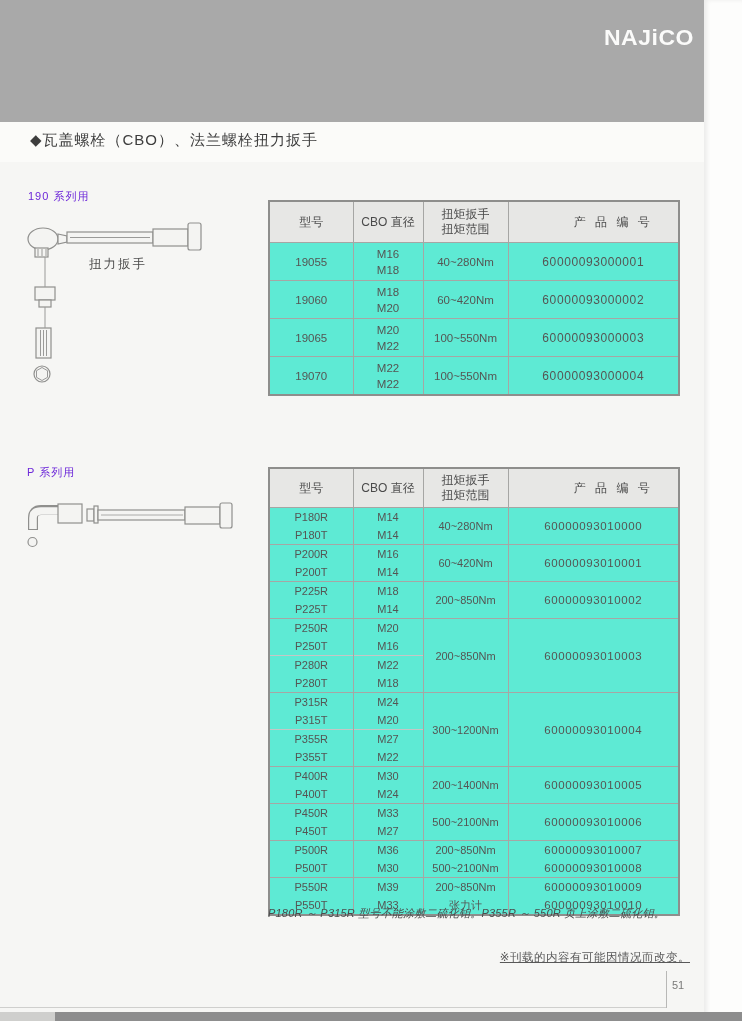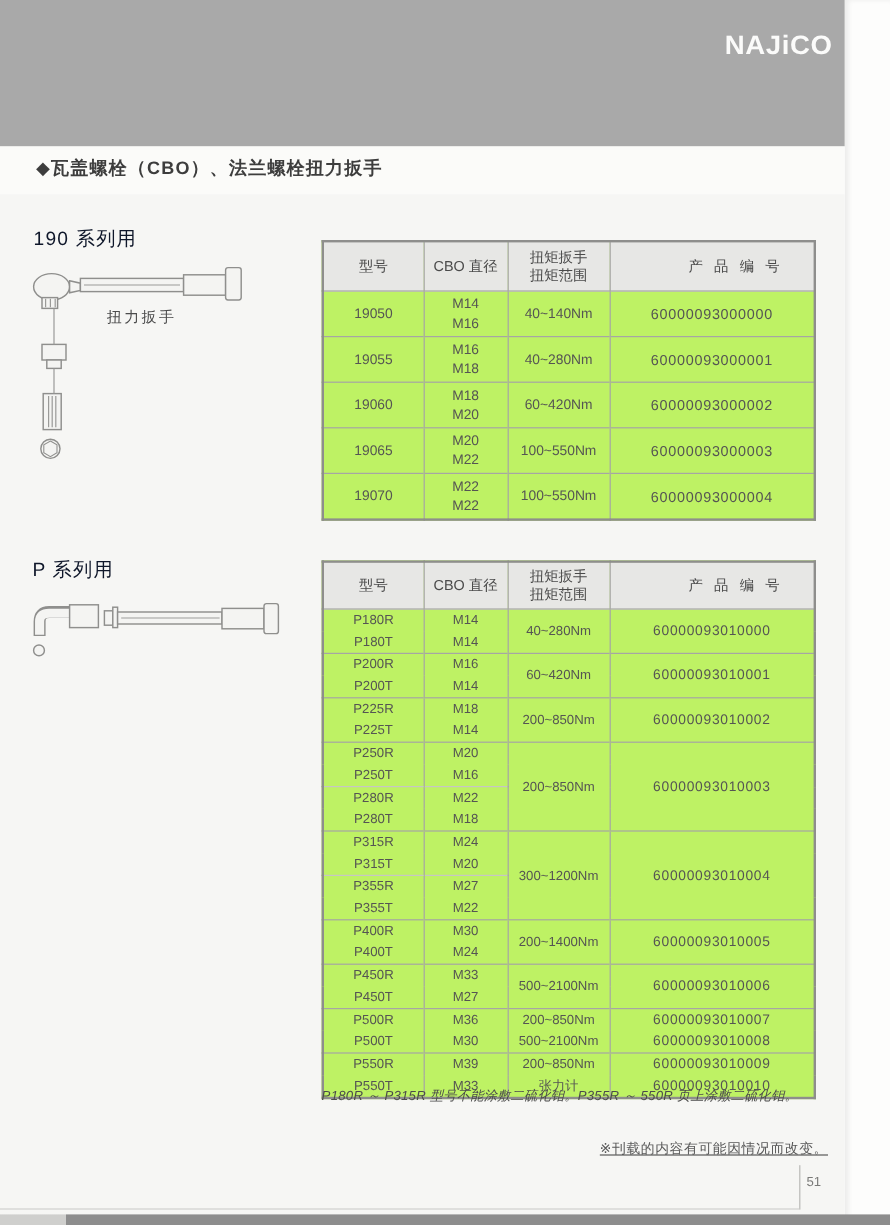--- a/index.html
+++ b/index.html
@@ -17,34 +17,34 @@
     transform:scaleY(0.96);
   }
   
   .right-margin {
     position:absolute; left:704px; top:0; width:38px; height:1021px;
     background:#fdfdfc; box-shadow:inset 3px 0 4px rgba(0,0,0,0.07);
   }
   
   .title-strip { position:absolute; left:0; top:122px; width:704px; height:40px; background:#fbfbf9; }
   .page-title {
-    position:absolute; left:30px; top:131px; font-size:15px; font-weight:bold;
+    position:absolute; left:30px; top:131px; font-size:15px; font-weight:normal;
     color:#3d3d3d; letter-spacing:1px;
   }
-  .section-label { position:absolute; font-size:16px; color:#0f172a; letter-spacing:1px; }
+  .section-label { position:absolute; font-size:11px; color:#6d28d9; letter-spacing:1px; }
   .lbl-190 { left:28px; top:189px; }
   .lbl-p   { left:27px; top:465px; }
   .wrench-caption { position:absolute; left:89px; top:256px; font-size:12.5px; color:#4c4c4c; letter-spacing:2px; }
 
   .diagram { position:absolute; }
   .d190 { left:22px; top:215px; }
   .dp   { left:25px; top:498px; }
 
   
-  table { border-collapse:collapse; table-layout:fixed; position:absolute; left:268px; width:410px; background:#bef264; border:2px solid #8e8e8c; }
+  table { border-collapse:collapse; table-layout:fixed; position:absolute; left:268px; width:410px; background:#5eead4; border:2px solid #8e8e8c; }
   .t1 { top:200px; }
   .t2 { top:467px; }
   th, td { padding:0; text-align:center; vertical-align:middle; font-weight:normal; }
   th {
     background:#e7e7e5; border:1px solid #a6a6a4; color:#4a4a4a;
     font-size:12px; height:38px; line-height:15px;
   }
   .t1 th { height:40px; }
   td { border-left:1px solid #a6a6a4; border-right:1px solid #a6a6a4; font-size:11.5px; color:#555553; }
   .t1 td { border-top:1px solid #a6a6a4; height:37px; }
@@ -120,27 +120,20 @@
       <tr>
         <th>型号</th>
         <th>CBO 直径</th>
         <th class="pre">扭矩扳手
 扭矩范围</th>
         <th class="th-pn">产 品 编 号</th>
       </tr>
     </thead>
     <tbody>
       <tr>
-        <td class="m">19050</td>
-        <td class="c pre">M14
-M16</td>
-        <td class="tq">40~140Nm</td>
-        <td class="pn">60000093000000</td>
-      </tr>
-      <tr>
         <td class="m">19055</td>
         <td class="c pre">M16
 M18</td>
         <td class="tq">40~280Nm</td>
         <td class="pn">60000093000001</td>
       </tr>
       <tr>
         <td class="m">19060</td>
         <td class="c pre">M18
 M20</td>

